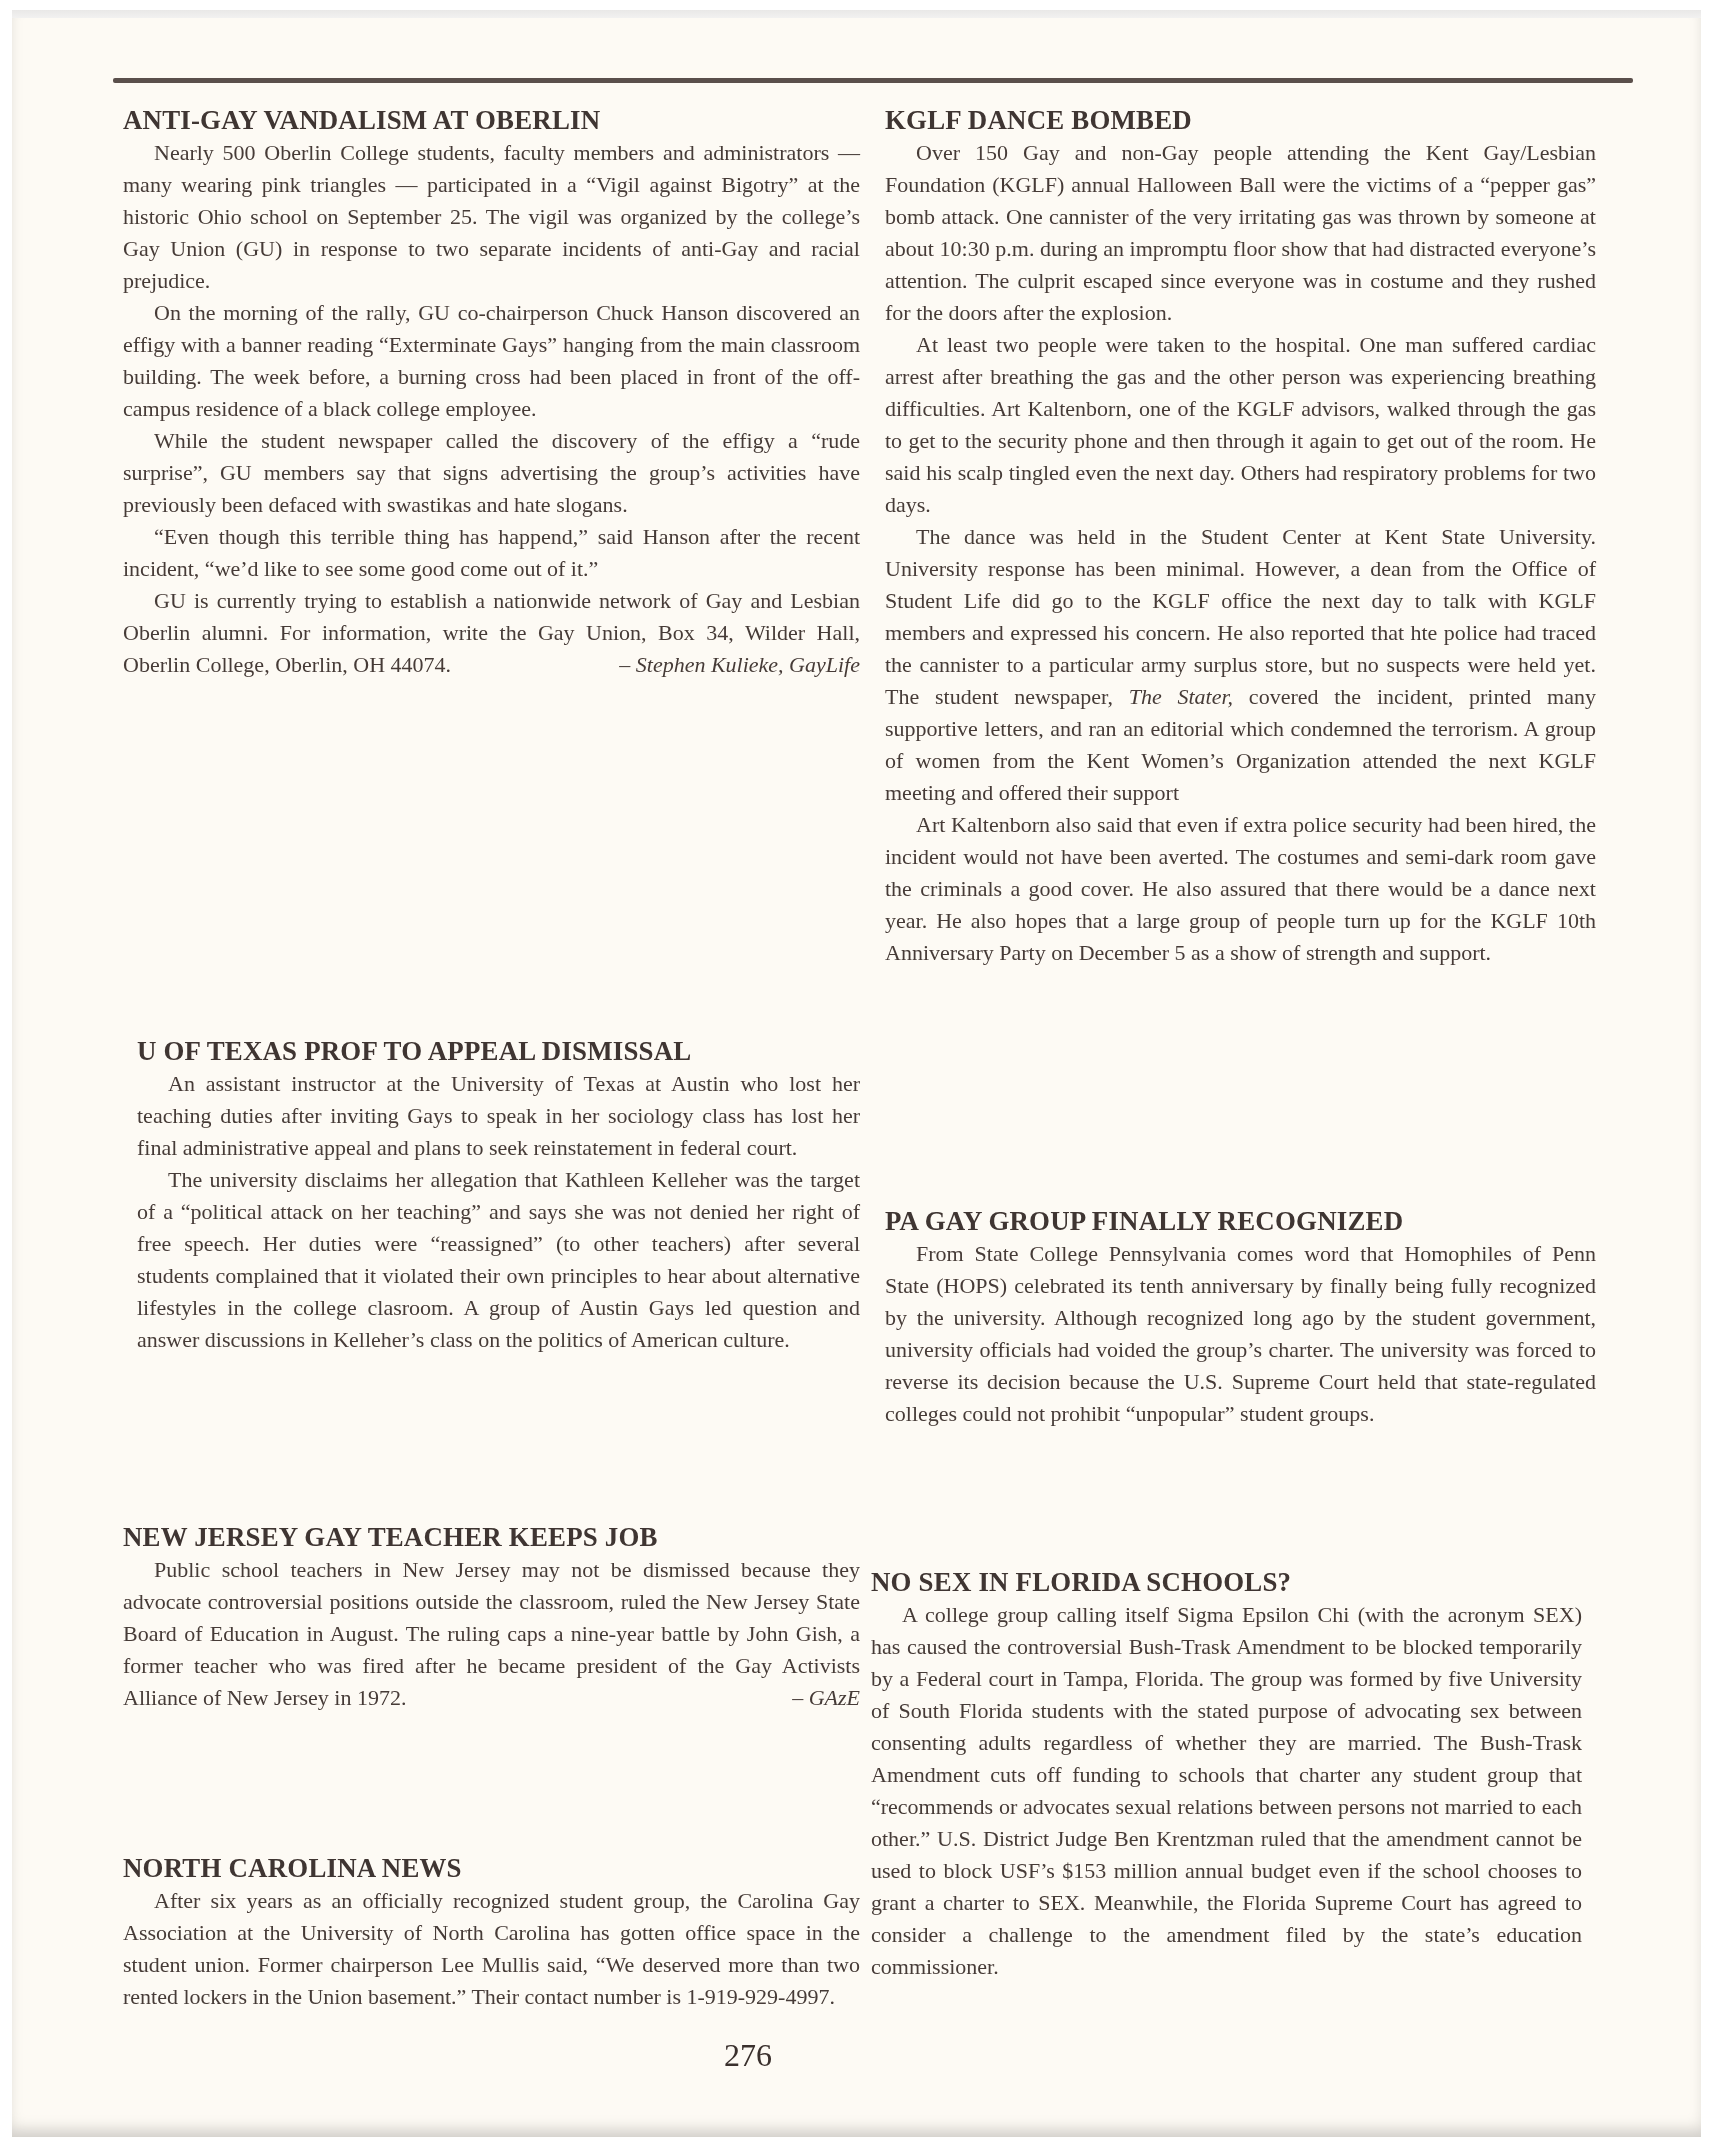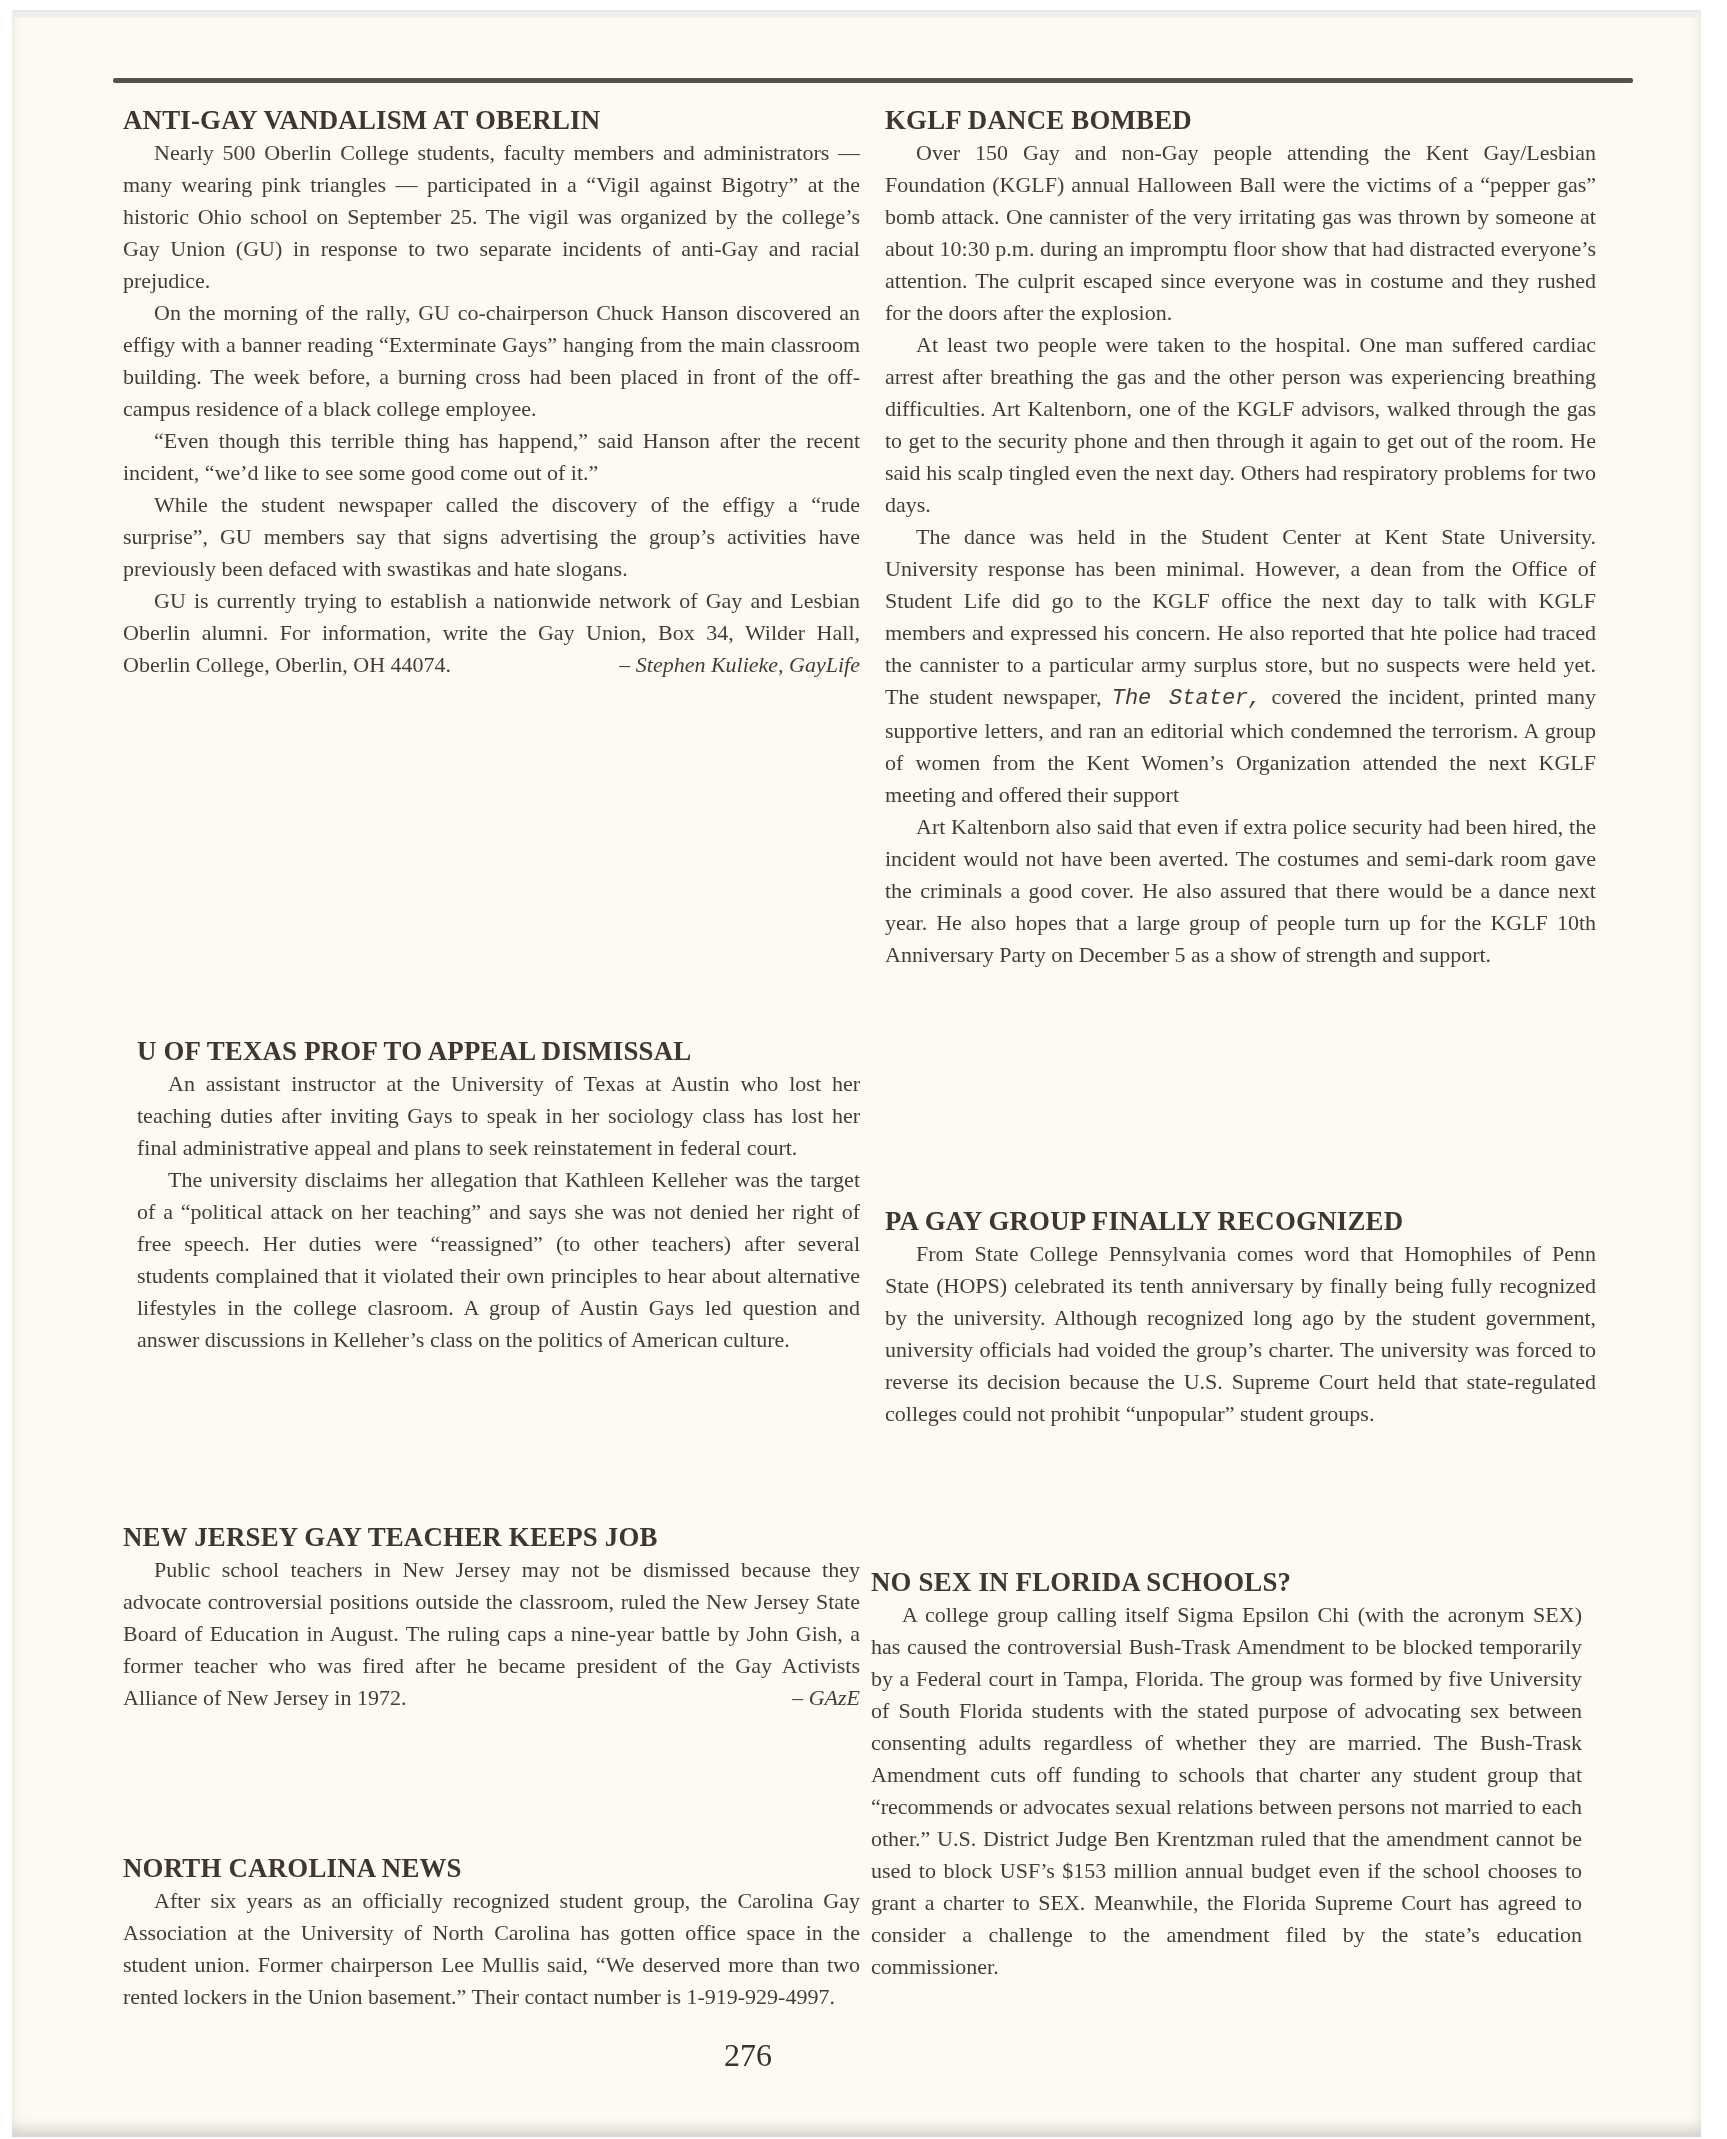--- a/index.html
+++ b/index.html
@@ -41,37 +41,37 @@
   }
   .byline {
     font-style: italic; font-size: 27px; line-height: 32px;
     text-align: right; margin: 0;
   }
   .byline-inline { float: right; font-style: italic; }
   .page-number {
     position: absolute; left: 724px; top: 2035px;
     font-size: 32px; line-height: 40px; color: #3a302d;
   }
-  em.title { font-style: italic; font-family: Liberation Mono, monospace; }
+  em.title { font-style: italic; }
 </style>
 </head>
 <body>
 
 <div class="page-topshade"></div>
 <div class="page"></div>
 <div class="rule"></div>
 
 <div class="col col-left">
 
   <section class="article" style="top:0;">
     <h2 class="headline">ANTI-GAY VANDALISM AT OBERLIN</h2>
     <p class="para">Nearly 500 Oberlin College students, faculty members and administrators — many wearing pink triangles — participated in a “Vigil against Bigotry” at the historic Ohio school on September 25. The vigil was organized by the college’s Gay Union (GU) in response to two separate incidents of anti-Gay and racial prejudice.</p>
     <p class="para">On the morning of the rally, GU co-chairperson Chuck Hanson discovered an effigy with a banner reading “Exterminate Gays” hanging from the main classroom building. The week before, a burning cross had been placed in front of the off-campus residence of a black college employee.</p>
+    <p class="para">While the student newspaper called the discovery of the effigy a “rude surprise”, GU members say that signs advertising the group’s activities have previously been defaced with swastikas and hate slogans.</p>
     <p class="para">“Even though this terrible thing has happend,” said Hanson after the recent incident, “we’d like to see some good come out of it.”</p>
-    <p class="para">While the student newspaper called the discovery of the effigy a “rude surprise”, GU members say that signs advertising the group’s activities have previously been defaced with swastikas and hate slogans.</p>
     <p class="para">
       <span>GU is currently trying to establish a nationwide network of Gay and Lesbian Oberlin alumni. For information, write the Gay Union, Box 34, Wilder Hall, Oberlin College, Oberlin, OH 44074.</span>
       <span class="byline-inline">– Stephen Kulieke, GayLife</span>
     </p>
   </section>
 
   <section class="article" style="top:899px; left:14px;margin-top:32px;">
     <h2 class="headline">U OF TEXAS PROF TO APPEAL DISMISSAL</h2>
     <p class="para">An assistant instructor at the University of Texas at Austin who lost her teaching duties after inviting Gays to speak in her sociology class has lost her final administrative appeal and plans to seek reinstatement in federal court.</p>
     <p class="para">The university disclaims her allegation that Kathleen Kelleher was the target of a “political attack on her teaching” and says she was not denied her right of free speech. Her duties were “reassigned” (to other teachers) after several students complained that it violated their own principles to hear about alternative lifestyles in the college clasroom. A group of Austin Gays led question and answer discussions in Kelleher’s class on the politics of American culture.</p>

